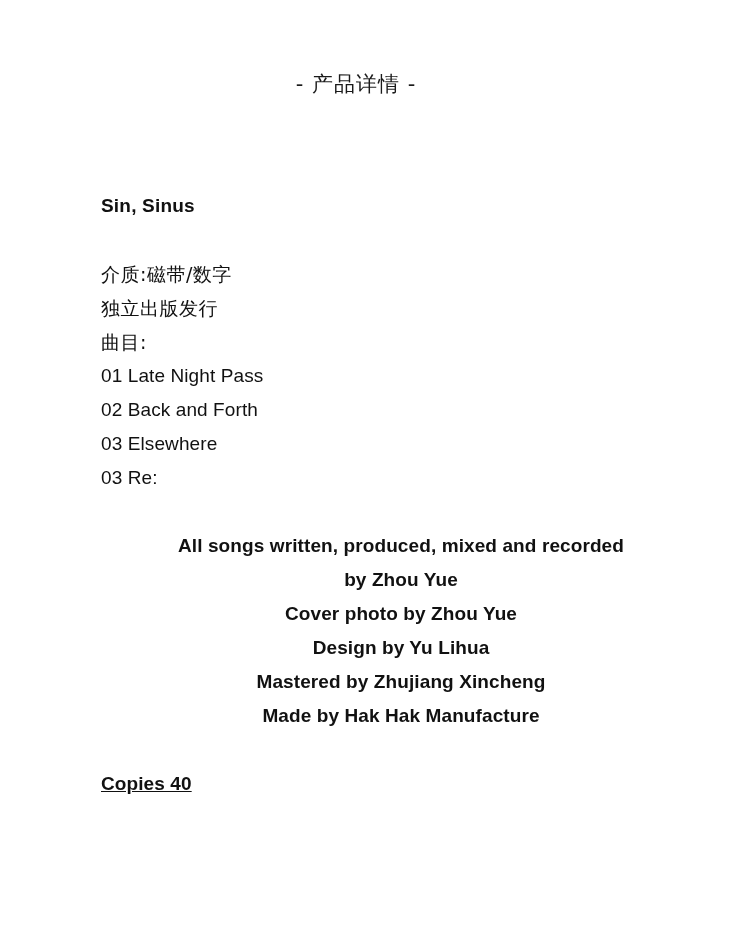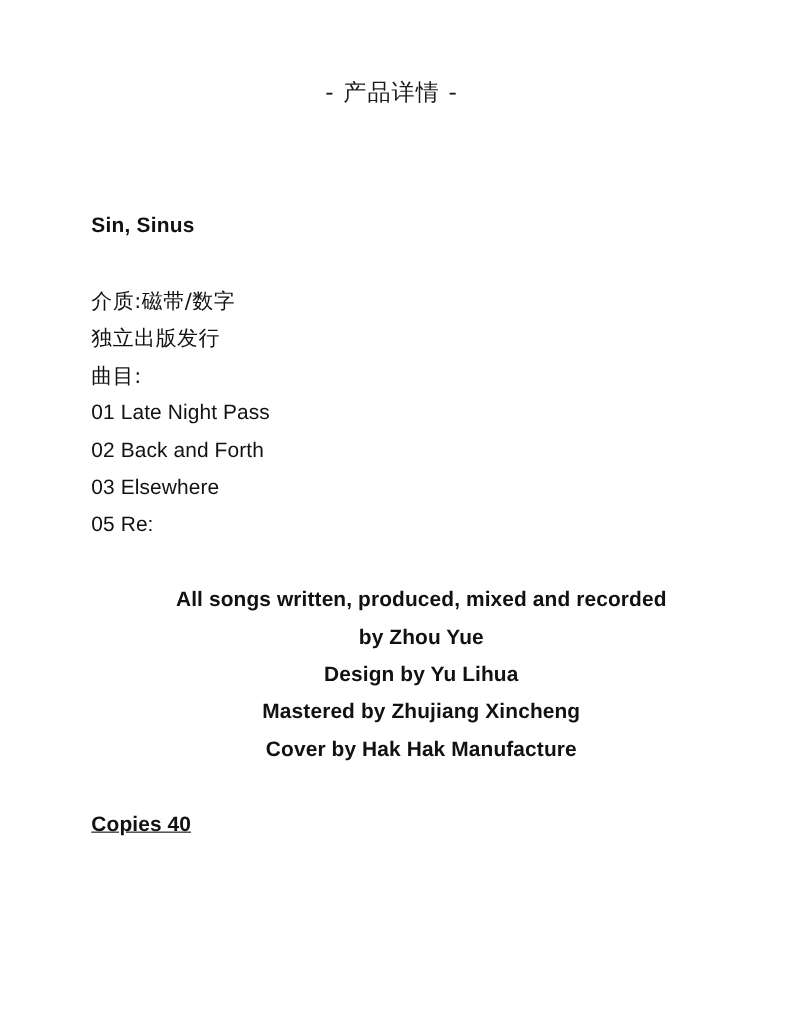--- a/index.html
+++ b/index.html
@@ -24,21 +24,21 @@
     text-align: center;
     font-size: 21px;
     font-weight: 400;
     letter-spacing: 1px;
     color: #1a1a1a;
     padding-top: 70px;
     font-family: "DejaVu Sans", sans-serif;
   }
   .content {
     position: absolute;
-    left: 83px;
+    left: 101px;
     top: 193px;
     width: 600px;
   }
   .title {
     font-size: 19px;
     font-weight: bold;
     letter-spacing: 0.2px;
     line-height: 26px;
     margin: 0 0 38px 0;
   }
@@ -103,27 +103,28 @@
       <div class="meta-line">介质:磁带/数字</div>
       <div class="meta-line">独立出版发行</div>
     </div>
 
     <div class="tracks-heading">曲目:</div>
 
     <ul class="track-list">
       <li class="track-item">01 Late Night Pass</li>
       <li class="track-item">02 Back and Forth</li>
       <li class="track-item">03 Elsewhere</li>
-      <li class="track-item">05 Re:</li>
+      <li class="track-item">03 Re:</li>
     </ul>
 
     <div class="credits">
       <div class="credit-line">All songs written, produced, mixed and recorded</div>
       <div class="credit-line">by Zhou Yue</div>
+      <div class="credit-line">Cover photo by Zhou Yue</div>
       <div class="credit-line">Design by Yu Lihua</div>
       <div class="credit-line">Mastered by Zhujiang Xincheng</div>
-      <div class="credit-line">Cover by Hak Hak Manufacture</div>
+      <div class="credit-line">Made by Hak Hak Manufacture</div>
     </div>
 
     <div class="copies">Copies 40</div>
 
   </div>
 </div>
 
 </body></html>

